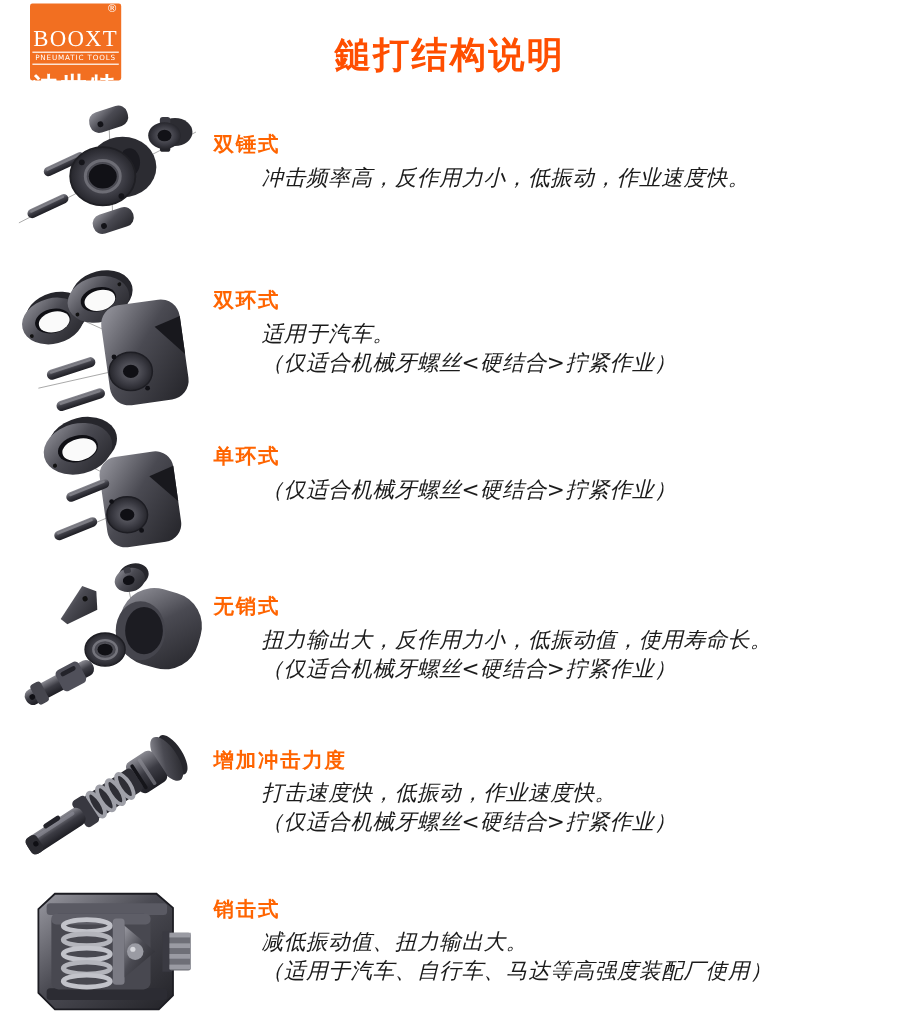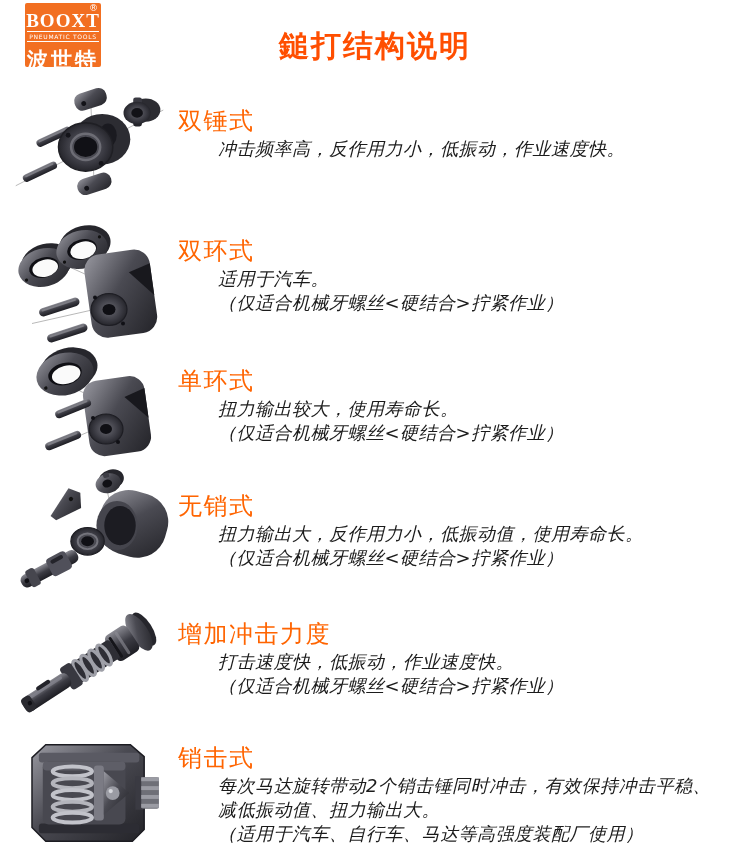--- a/index.html
+++ b/index.html
@@ -8,39 +8,39 @@
     font-family:"DejaVu Sans","Liberation Sans",sans-serif;
     overflow:hidden;
   }
   .logo{
     position:absolute;left:25px;top:3px;width:76px;height:64px;
     background:var(--logo-bg,#F26F21);border-radius:2px;color:#fff;
     display:flex;flex-direction:column;align-items:center;
   }
   .logo-reg{position:absolute;top:1px;right:3px;font-size:9px;line-height:9px;}
   .logo-brand{
-    font-family:"Liberation Serif","DejaVu Serif",serif;font-weight:bold;
-    font-size:19px;line-height:20px;margin-top:8px;letter-spacing:1px;
+    font-family:"Liberation Serif","DejaVu Serif",serif;font-weight:normal;
+    font-size:19px;line-height:20px;margin-top:20px;letter-spacing:1px;
   }
   .logo-sub{
     font-size:6px;line-height:7px;letter-spacing:0.7px;white-space:nowrap;
     border-top:1px solid #fff;border-bottom:1px solid #fff;padding:1px 2px;
   }
   .logo-cn{font-size:21px;font-weight:bold;letter-spacing:3px;margin-top:4px;}
   .title{
     position:absolute;left:0;right:0;top:26px;margin:0;text-align:center;
     font-size:30px;font-weight:bold;letter-spacing:2px;
     color:var(--title-color,#FF4E00);
   }
   .row{position:absolute;left:0;width:750px;}
   .img-box{position:absolute;}
   .img-box svg{width:100%;height:100%;display:block;}
   .txt{position:absolute;left:178px;width:562px;}
   .sec-head{
-    font-size:24px;font-weight:normal;letter-spacing:1.5px;line-height:25px;
+    font-size:17px;font-weight:bold;letter-spacing:1.5px;line-height:25px;
     color:var(--heading-color,#FF6400);margin-bottom:3px;
   }
   .sec-line{
     font-size:18px;font-style:italic;line-height:24px;
     color:var(--body-color,#1b1b1b);letter-spacing:0.5px;white-space:nowrap;margin-left:40px;
   }
 </style>
 </head>
 <body>
 
@@ -190,21 +190,20 @@
         <rect x="3" y="1.4" width="32" height="1.8" rx="0.9" fill="#8b8b93" opacity="0.7"></rect>
       </g>
       <g transform="translate(34,102) rotate(-22)">
         <rect width="38" height="8" rx="4" fill="url(#metV)"></rect>
         <rect x="3" y="1.4" width="32" height="1.8" rx="0.9" fill="#8b8b93" opacity="0.7"></rect>
       </g>
     </svg>
   </div>
   <div class="txt" style="top:369px">
     <div class="sec-head">单环式</div>
-    <div class="sec-line">扭力输出较大，使用寿命长。</div>
     <div class="sec-line">（仅适合机械牙螺丝&lt;硬结合&gt;拧紧作业）</div>
   </div>
 </div>
 
 <div class="row">
   <div class="img-box" style="left:6px;top:463px;width:172px;height:131px">
     <svg viewBox="0 0 175 132">
       <line x1="20" y1="120" x2="120" y2="58" stroke="#999" stroke-width="0.7"></line>
       <line x1="100" y1="14" x2="110" y2="60" stroke="#999" stroke-width="0.7"></line>
       <g transform="translate(128,62) rotate(16)">
@@ -294,17 +293,16 @@
         <rect x="6" y="-16" width="18" height="32" rx="2" fill="#6e6f77"></rect>
         <rect x="6" y="-16" width="18" height="4" fill="#9a9ba3"></rect>
         <rect x="6" y="-7" width="18" height="4" fill="#9a9ba3"></rect>
         <rect x="6" y="2" width="18" height="4" fill="#9a9ba3"></rect>
         <rect x="6" y="11" width="18" height="4" fill="#9a9ba3"></rect>
       </g>
     </svg>
   </div>
   <div class="txt" style="top:746px">
     <div class="sec-head">销击式</div>
-    <div class="sec-line">每次马达旋转带动2个销击锤同时冲击，有效保持冲击平稳、</div>
     <div class="sec-line">减低振动值、扭力输出大。</div>
     <div class="sec-line">（适用于汽车、自行车、马达等高强度装配厂使用）</div>
   </div>
 </div>
 
 </body></html>

